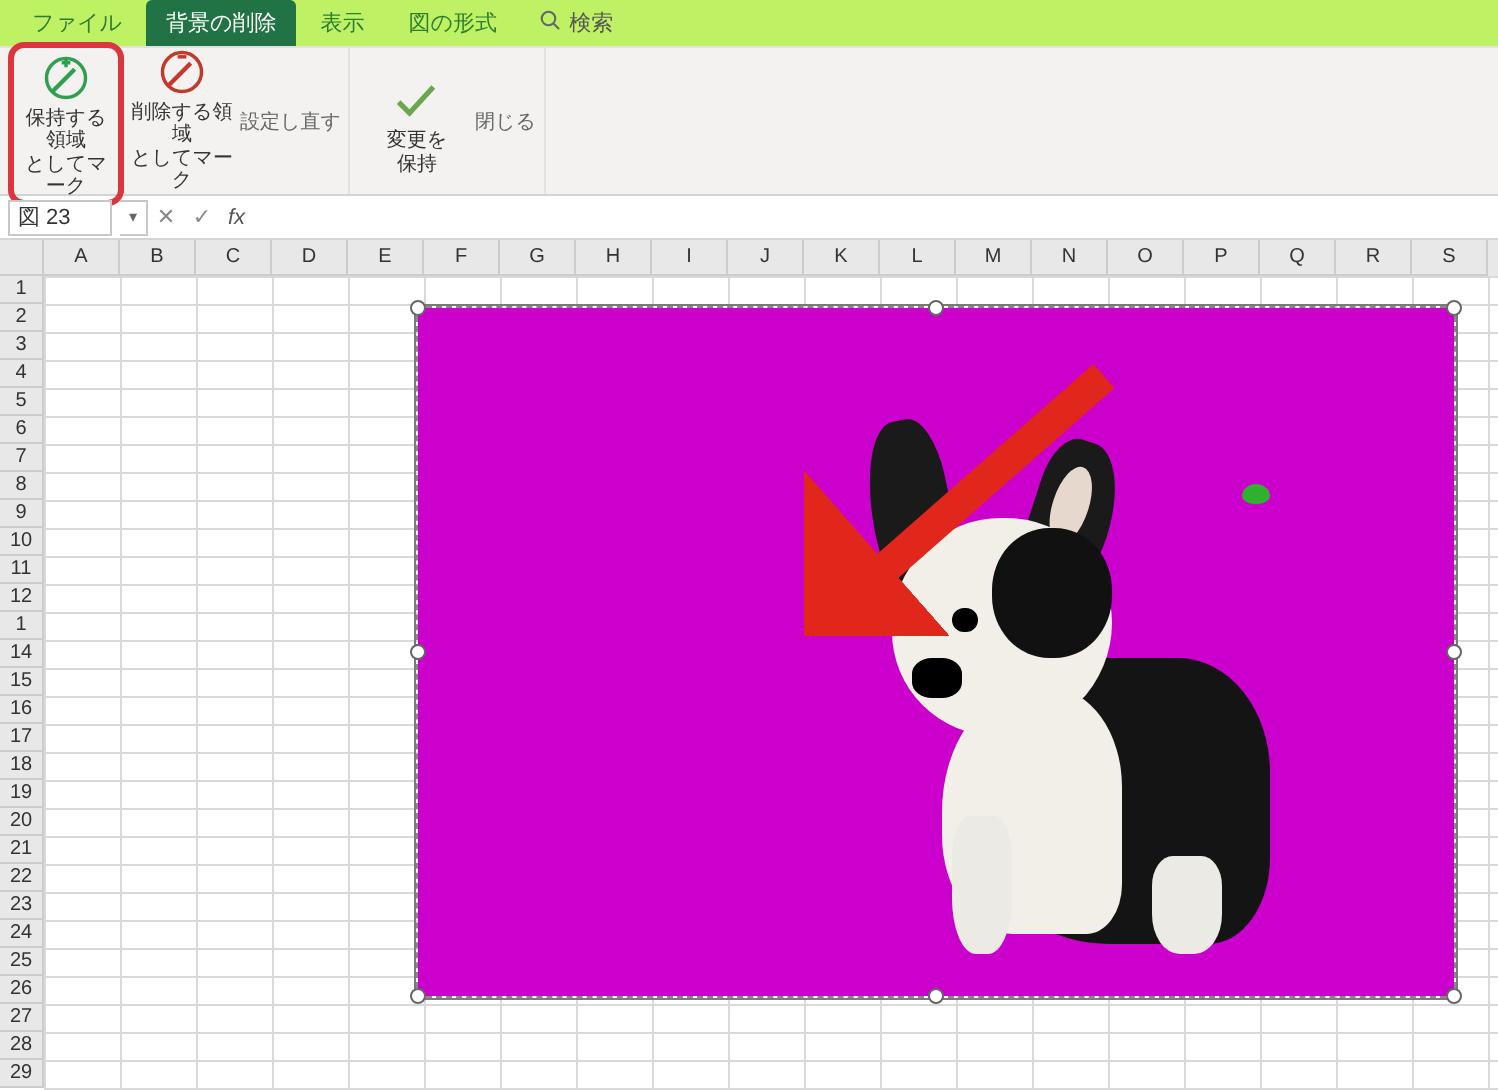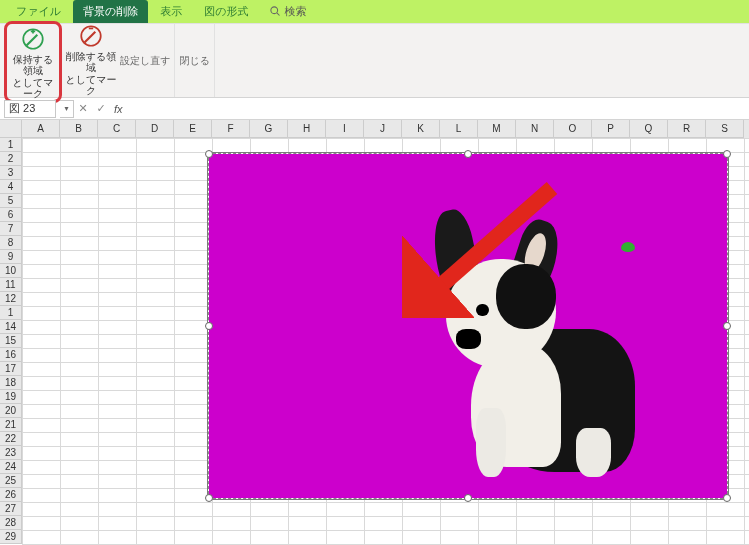--- a/index.html
+++ b/index.html
@@ -100,20 +100,29 @@
         </span>
         <span>削除する領域</span>
         <span>としてマーク</span>
       </div>
     </div>
     <div class="ribbon-group-label">設定し直す</div>
   </div>
 
   <div class="ribbon-group">
     <div class="ribbon-row">
+      <div class="ribbon-btn">
+        <span class="ico">
+          <svg viewBox="0 0 24 24">
+              <path d="M4 13l5 5L20 6" fill="none" stroke="#6aa84f" stroke-width="2.4"></path>
+            </svg>
+        </span>
+        <span>変更を</span>
+        <span>保持</span>
+      </div>
     </div>
     <div class="ribbon-group-label">閉じる</div>
   </div>
 </div>
 
 <div class="fx-bar">
   <div class="name-box">図 23</div>
   <div class="name-dd">
     <span>▾</span>
   </div>

